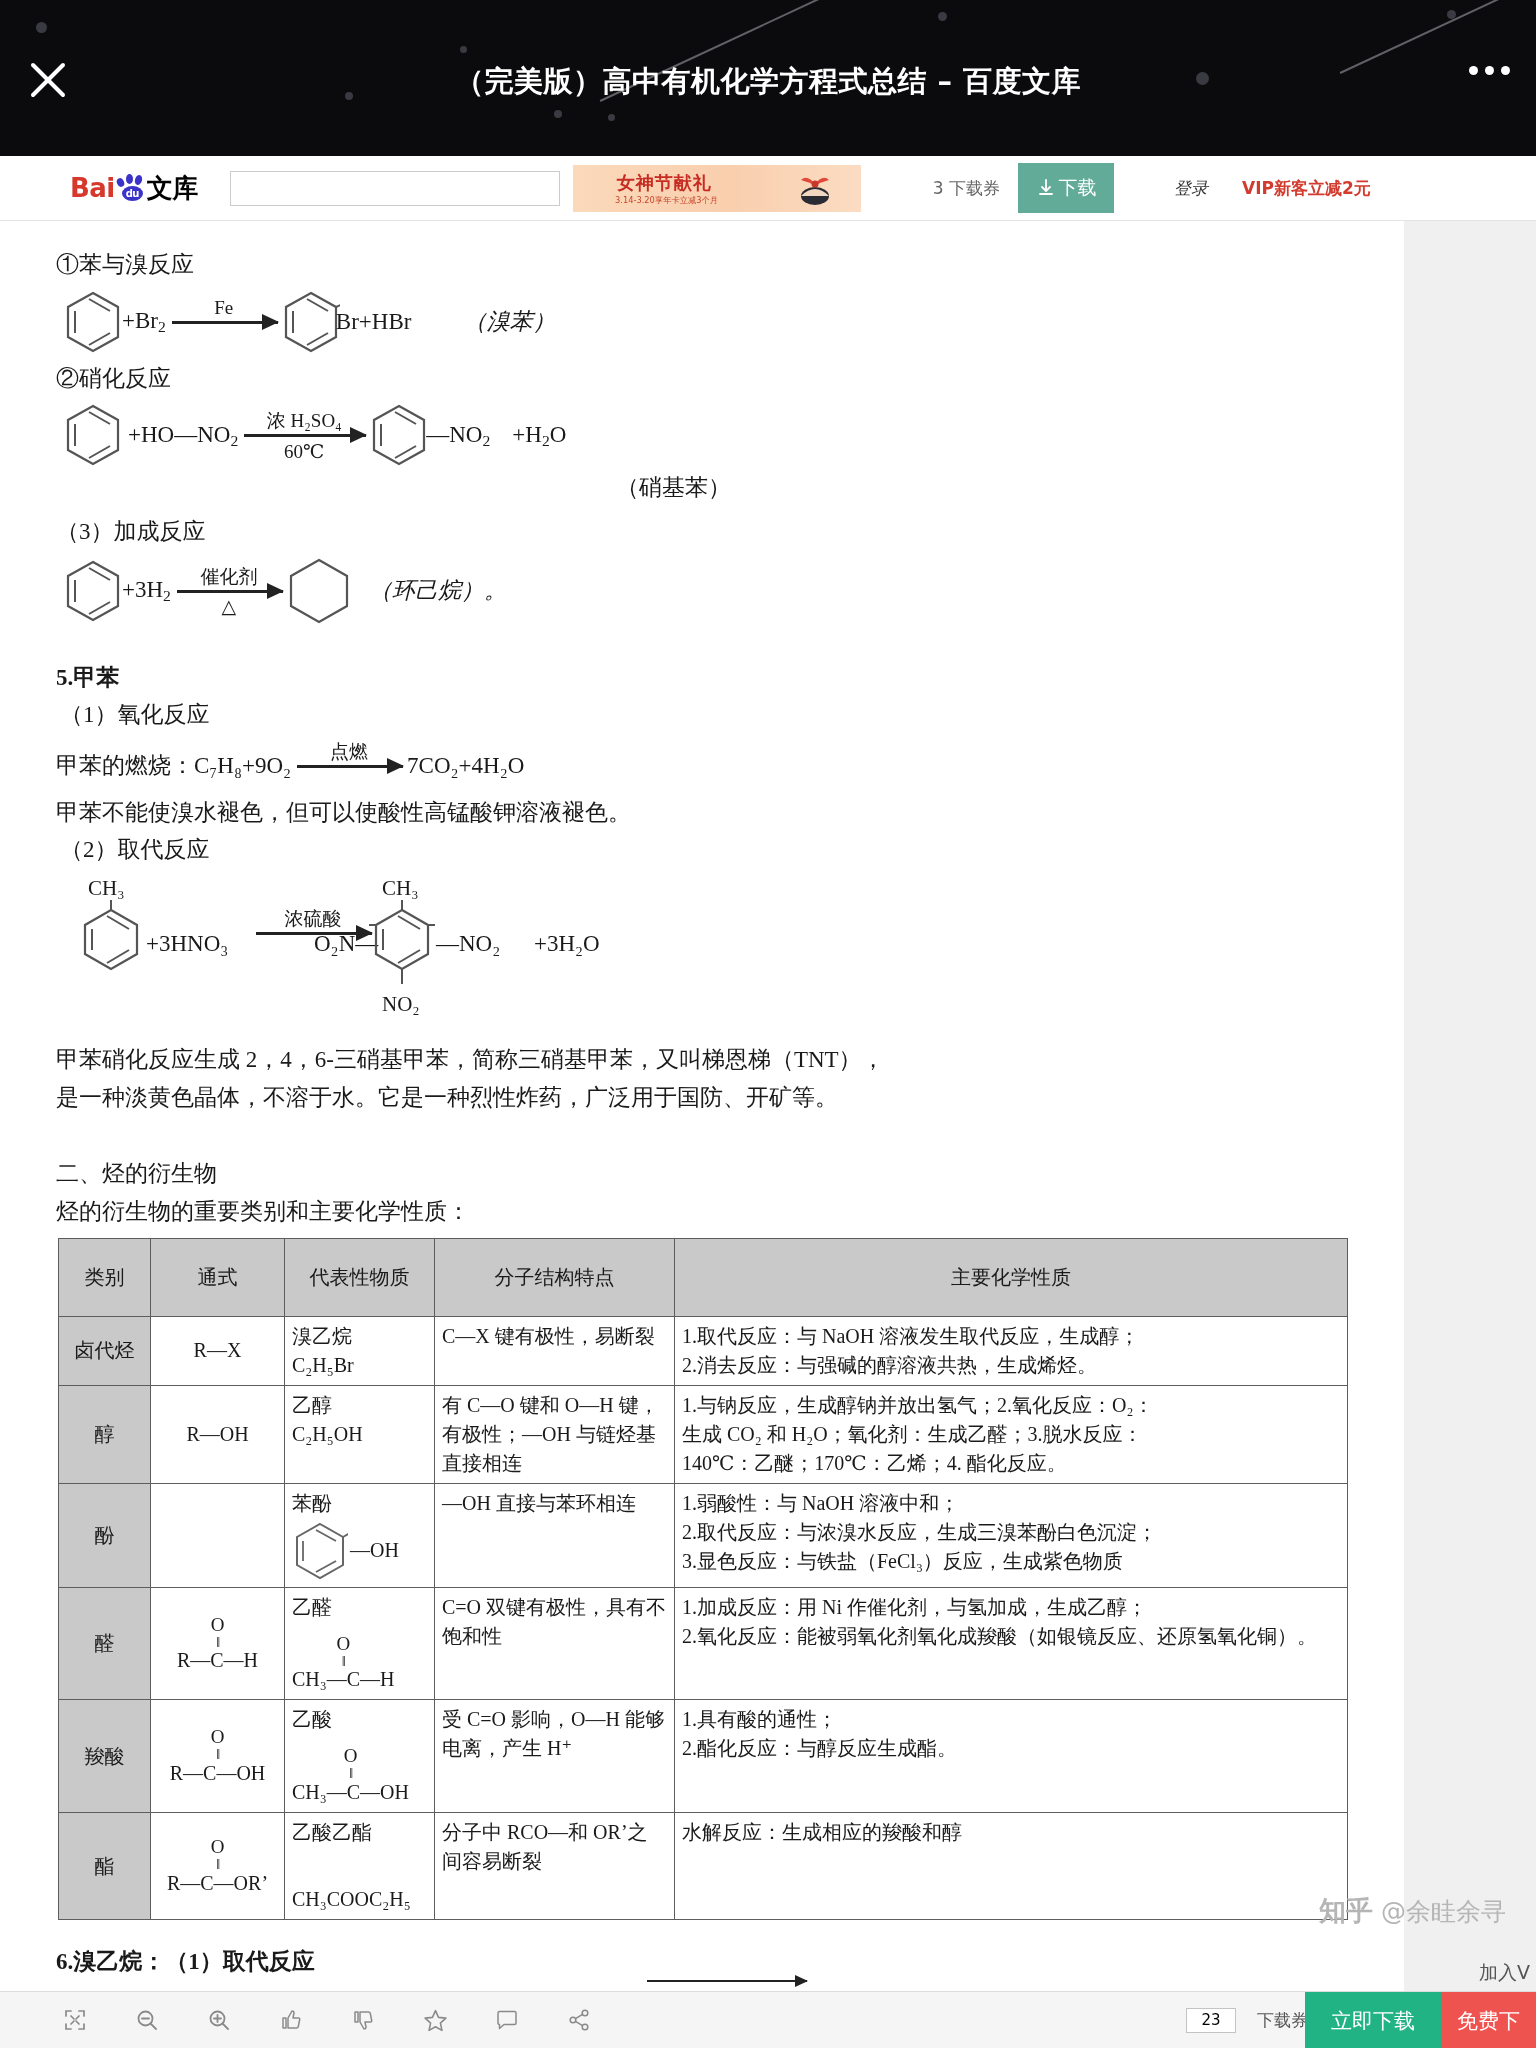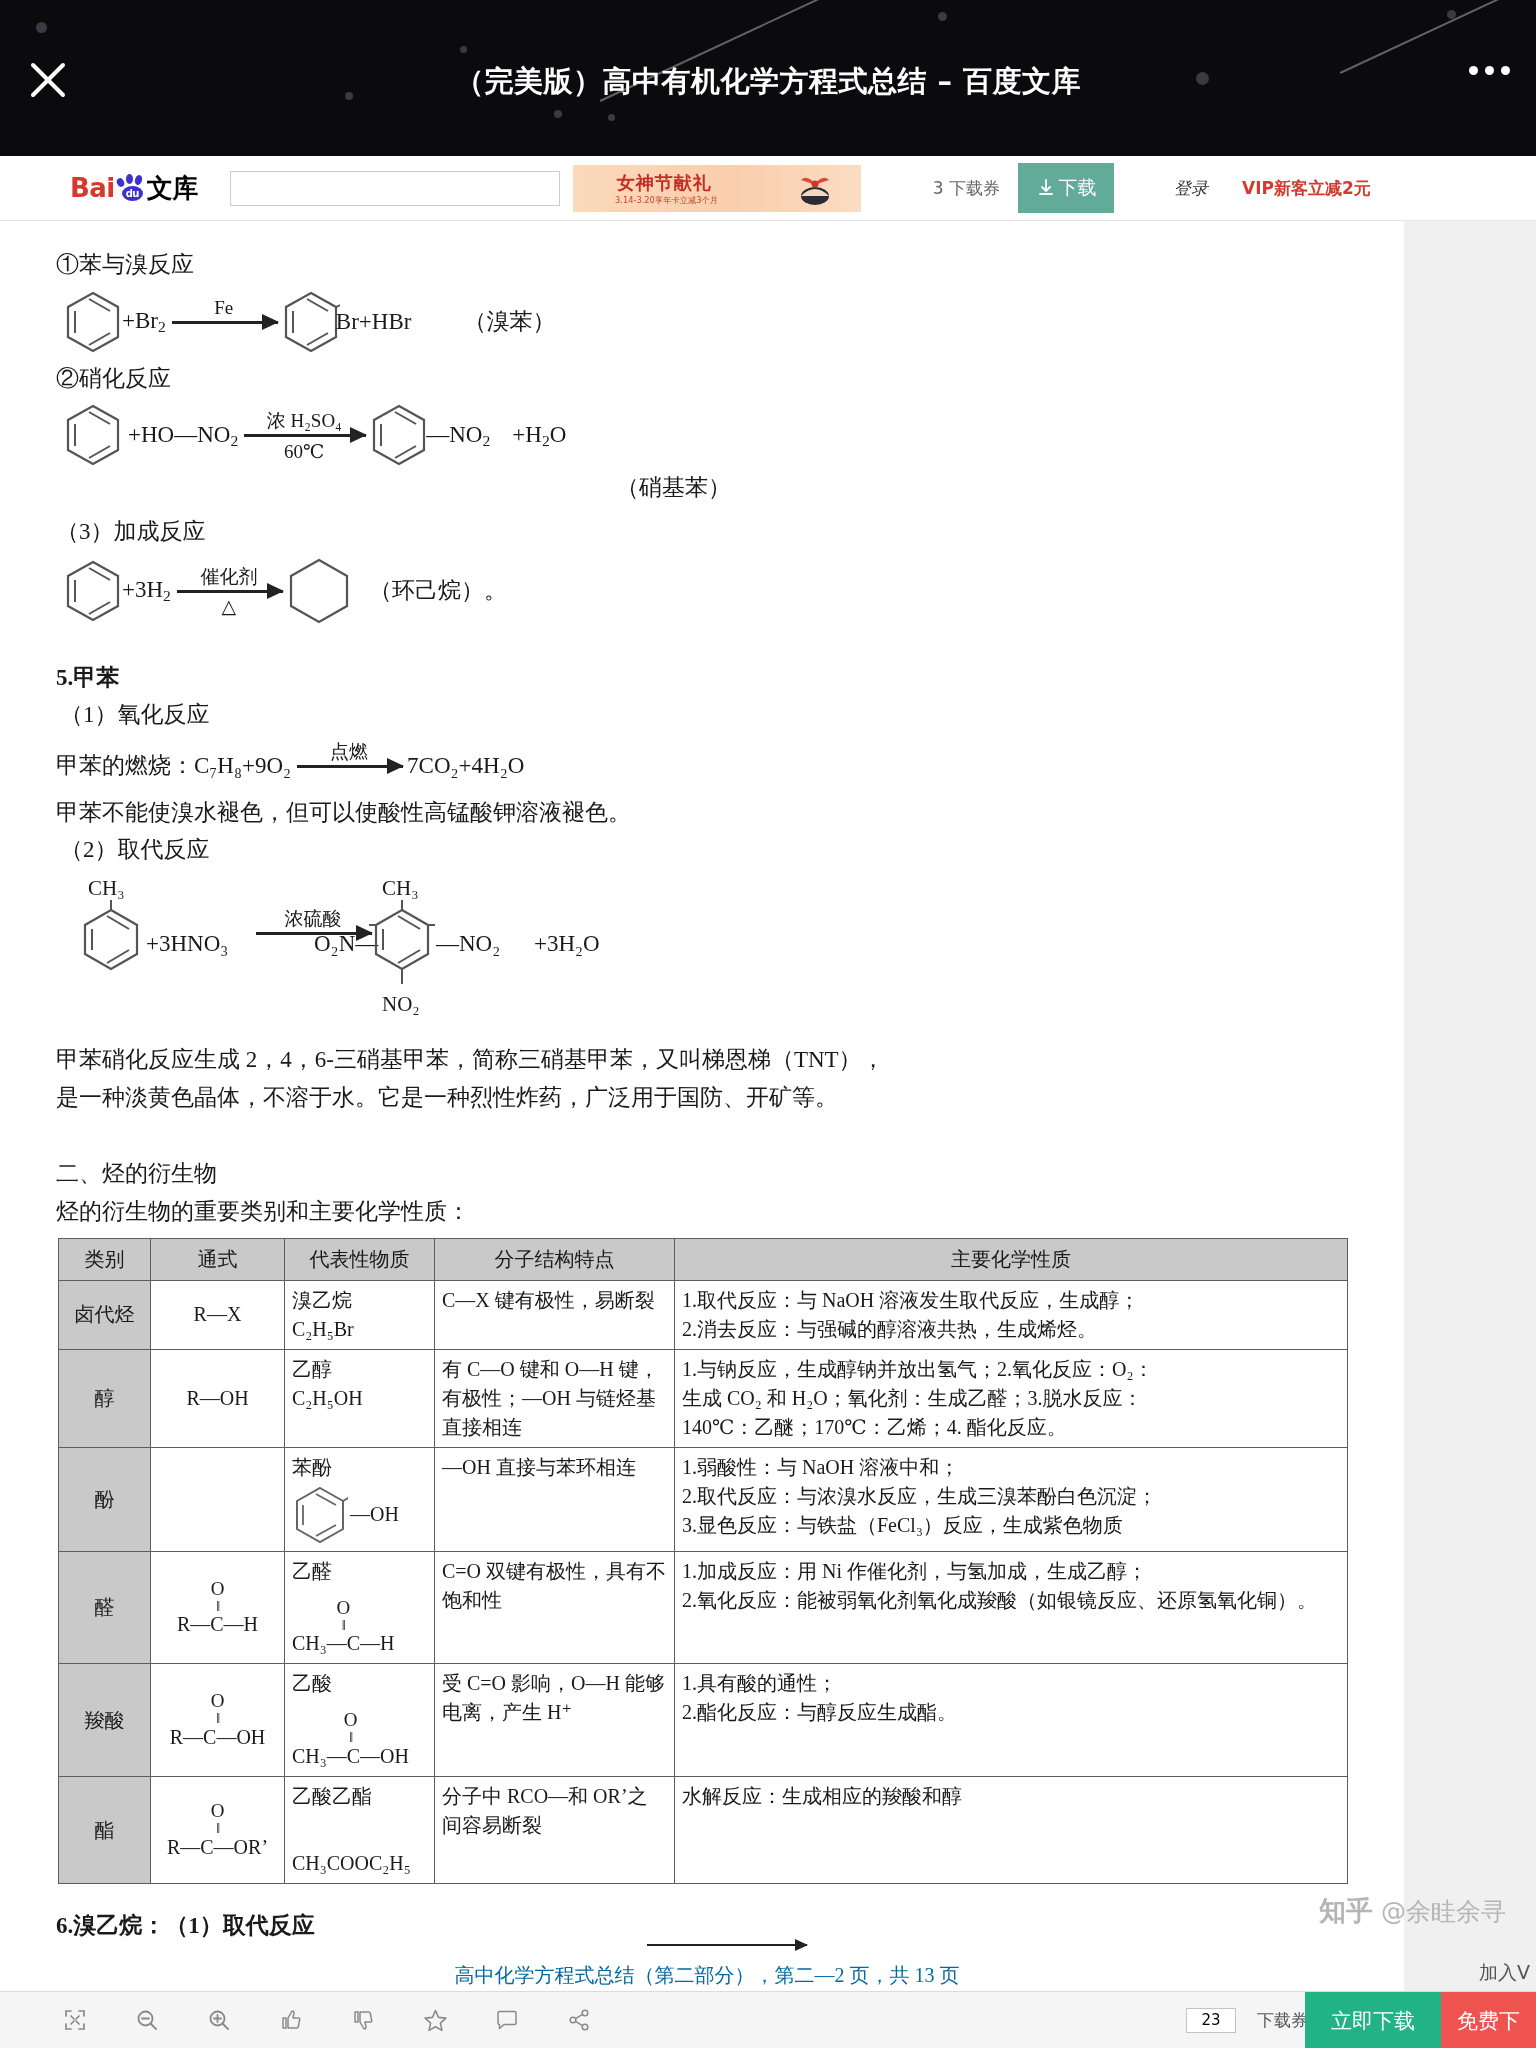--- a/index.html
+++ b/index.html
@@ -251,41 +251,41 @@
     position: absolute; top: 26px; left: 2px; right: 0; height: 3px;
     background: #222;
   }
   .arrow-box .head {
     position: absolute; top: 19px; right: -1px;
     width: 0; height: 0;
     border-top: 8px solid transparent;
     border-bottom: 8px solid transparent;
     border-left: 17px solid #222;
   }
-  .ital-note { margin-left: 18px; }
+  .ital-note { margin-left: 18px; font-style: italic; }
 
   
   table.chem {
     border-collapse: collapse;
     width: 1290px;
     margin: 8px 0 0 2px;
     font-size: 20px;
     line-height: 1.45;
   }
   table.chem th, table.chem td {
     border: 1.5px solid #5d5d5d;
     padding: 5px 7px;
     vertical-align: top;
     text-align: left;
   }
   table.chem th {
     background: #c9c9c9;
     text-align: center;
     font-weight: normal;
-    padding: 6px 4px;
+    padding: 24px 4px;
   }
   table.chem td.cat {
     background: #c9c9c9;
     text-align: center;
     vertical-align: middle;
     width: 92px;
   }
   table.chem td.gen {
     text-align: center;
     vertical-align: middle;

